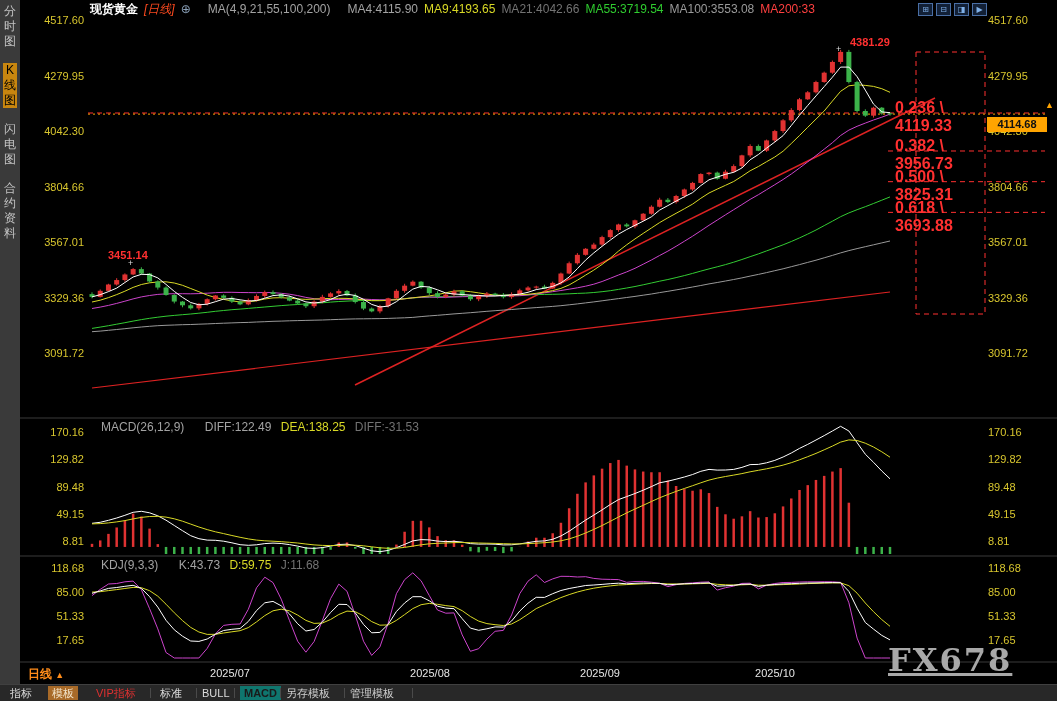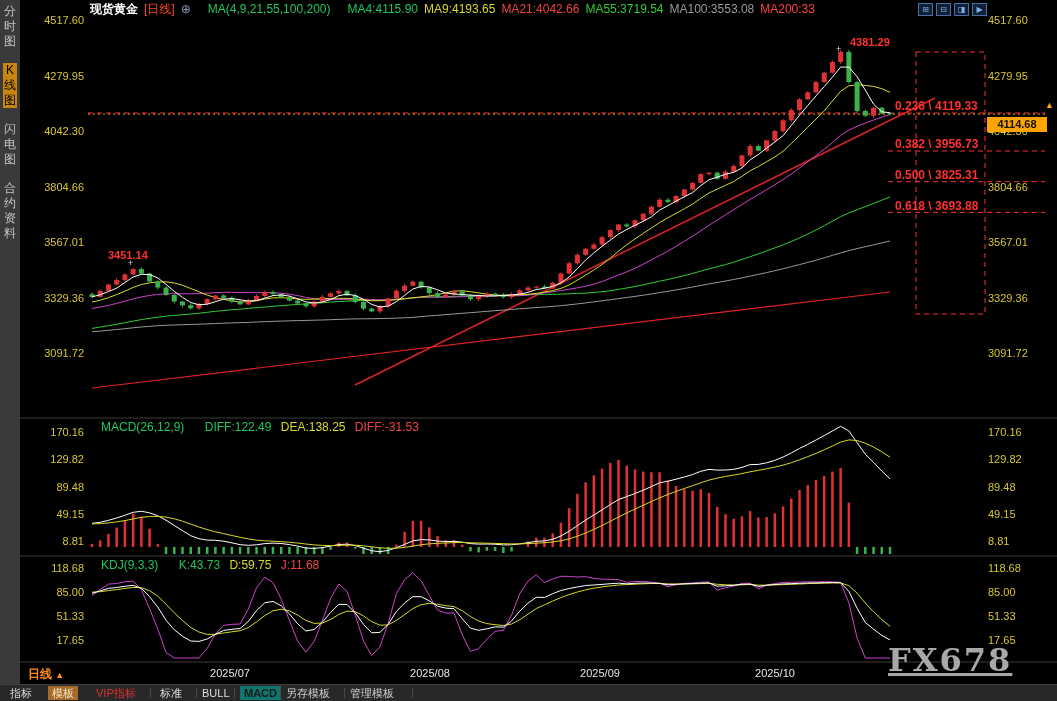--- a/index.html
+++ b/index.html
@@ -10,37 +10,37 @@
   .sidebar{position:absolute;left:0;top:0;width:20px;height:685px;background:#3a3a3a;z-index:3;
            padding-top:4px;box-sizing:border-box;}
   .side-item{width:14px;margin:0 auto 14px auto;font-size:12px;line-height:15px;color:#c4c4c4;
              text-align:center;word-break:break-all;cursor:pointer;}
   .side-item.active{background:#c8860f;color:#000000;}
   
   .topbar{position:absolute;left:20px;top:0;right:0;height:18px;z-index:3;font-size:12px;
           display:flex;align-items:center;padding-left:70px;box-sizing:border-box;white-space:nowrap;}
   .topbar span{margin-right:6px;}
   .c-sym{color:#ffffff;font-weight:bold;}
-  .c-tag{color:#ff4a1f;}
+  .c-tag{color:#ff4a1f;font-style:italic;}
   .c-plus{color:#8aa0b8;}
-  .c-white{color:#22c55e;padding-left:11px;}
+  .c-white{color:#a3a3a3;padding-left:11px;}
   .c-y{color:#d9d926;}
-  .c-m{color:#ef4444;}
+  .c-m{color:#737373;}
   .c-g{color:#2fcc2f;}
   .c-gray{color:#9a9a9a;}
   .c-r{color:#ff4040;}
   .winicons{position:absolute;left:918px;top:3px;z-index:4;display:flex;gap:3px;}
   .winicon{width:13px;height:11px;border:1px solid #4a6fa5;background:#122036;color:#7fb0e8;
            font-size:8px;line-height:11px;text-align:center;cursor:pointer;}
   
   .axis{position:absolute;font-size:11px;color:#d8c62e;z-index:2;}
   .axis.l{left:28px;width:56px;text-align:right;}
   .axis.r{left:988px;width:62px;text-align:left;}
   .xlab{position:absolute;top:667px;width:60px;text-align:center;font-size:11px;color:#e6e6e6;z-index:2;}
-  .fib{position:absolute;left:895px;width:90px;font-size:12px;font-weight:bold;color:#ff3030;z-index:2;}
+  .fib{position:absolute;left:895px;width:90px;font-size:16px;font-weight:bold;color:#ff3030;z-index:2;}
   .ann{position:absolute;font-size:11px;font-weight:bold;color:#ff3030;z-index:2;white-space:nowrap;}
   .cross{position:absolute;font-size:9px;color:#dddddd;z-index:2;}
   .pricebox{position:absolute;left:987px;top:117px;width:60px;height:15px;background:#ffa400;color:#111;
             font-size:11px;font-weight:bold;text-align:center;line-height:15px;z-index:5;}
   .pricearrow{position:absolute;left:1045px;top:100px;color:#ffa400;font-size:9px;z-index:5;}
   .paneheader{position:absolute;left:90px;font-size:12px;z-index:2;white-space:nowrap;}
   .paneheader span{margin-right:6px;}
   .period{position:absolute;left:28px;top:666px;font-size:12px;color:#ff8c1a;font-weight:bold;z-index:4;cursor:pointer;}
   .period .arr{font-size:9px;}
   .watermark{position:absolute;left:888px;top:641px;font-family:"DejaVu Serif",serif;font-size:32px;

